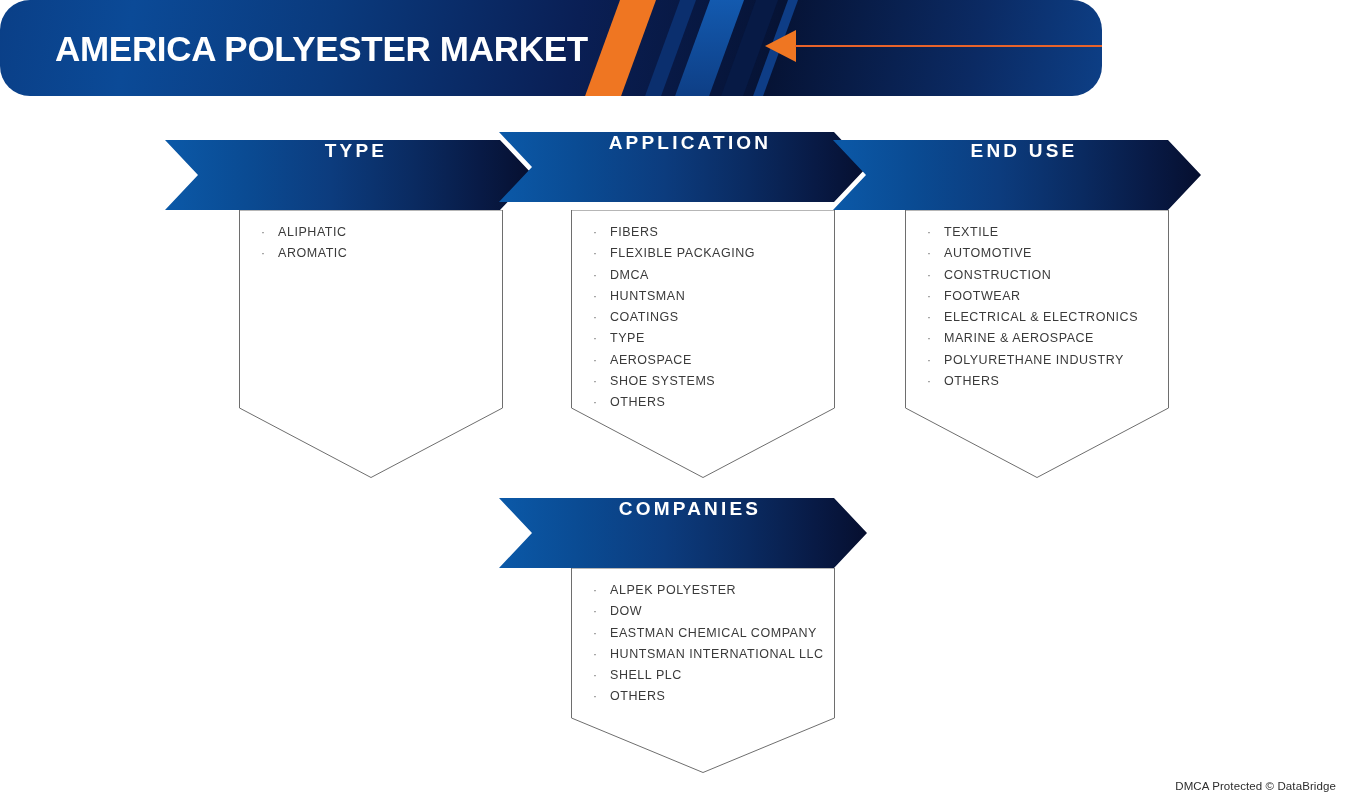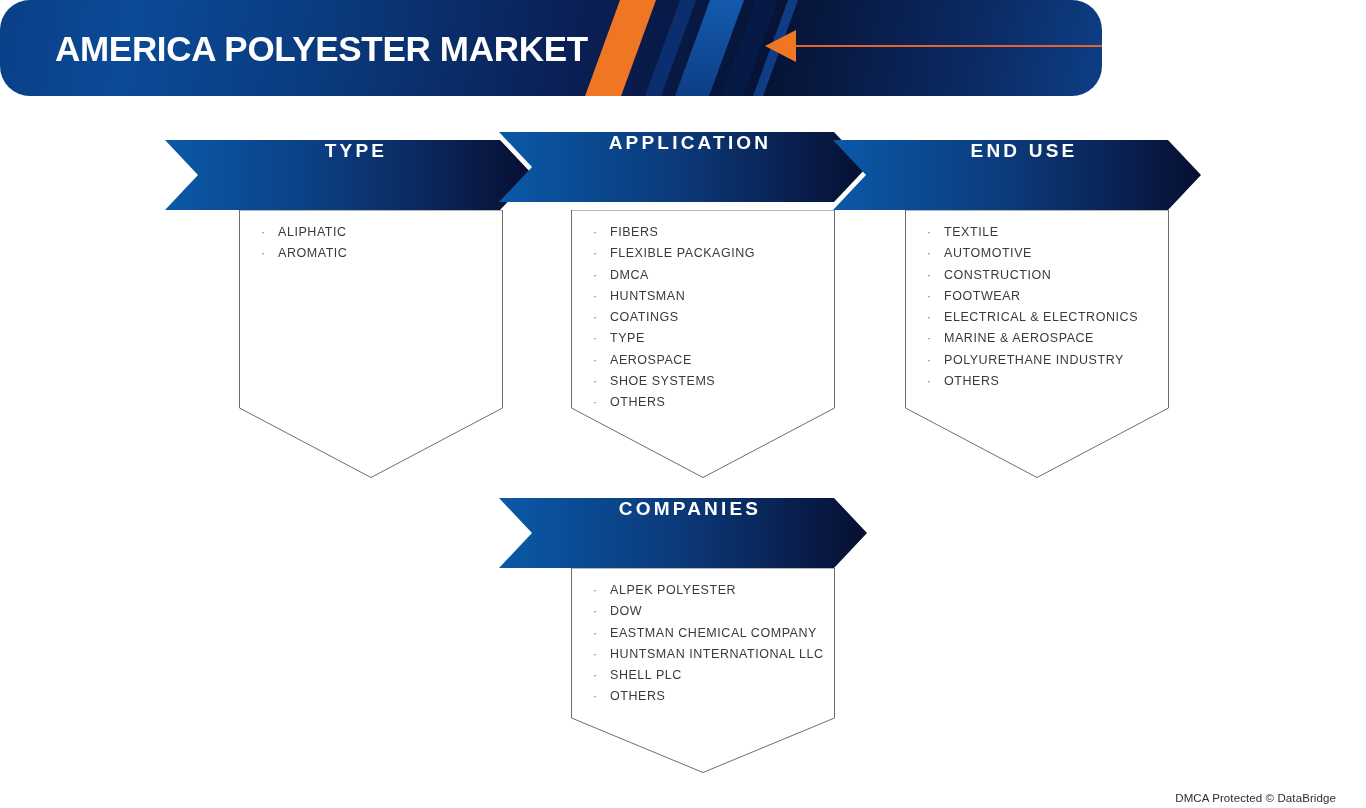--- a/index.html
+++ b/index.html
@@ -96,21 +96,21 @@
     width:17px;
     flex:0 0 17px;
     color:#6a6a6a;
     font-size:12px;
     line-height:21.3px;
   }
 
   
   .footer {
     position:absolute;
-    right:30px; bottom:4px;
+    right:30px; bottom:16px;
     font-size:11.5px;
     color:#2d2d2d;
     letter-spacing:0.1px;
     margin-top:48px;
   }
 </style>
 </head>
 <body>
 
 <div class="header">

